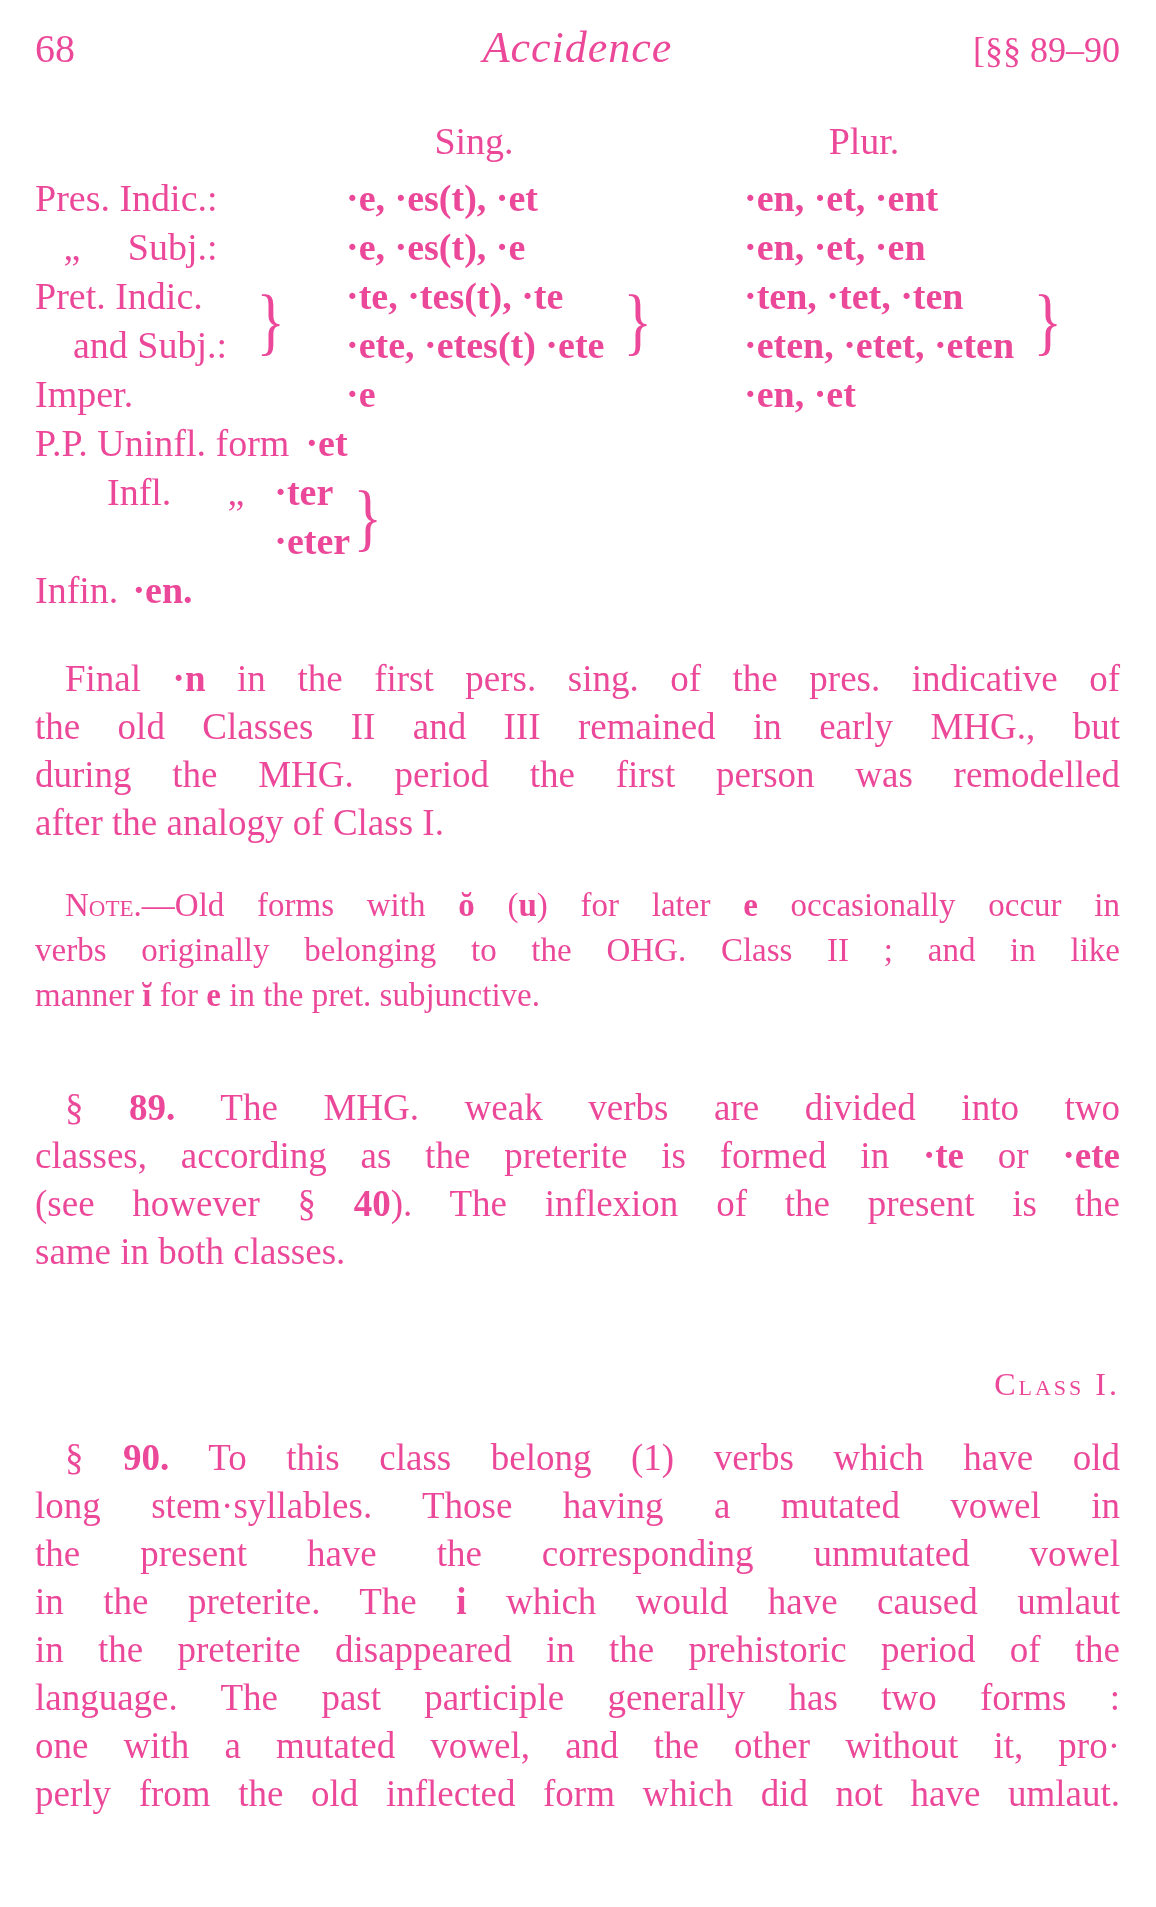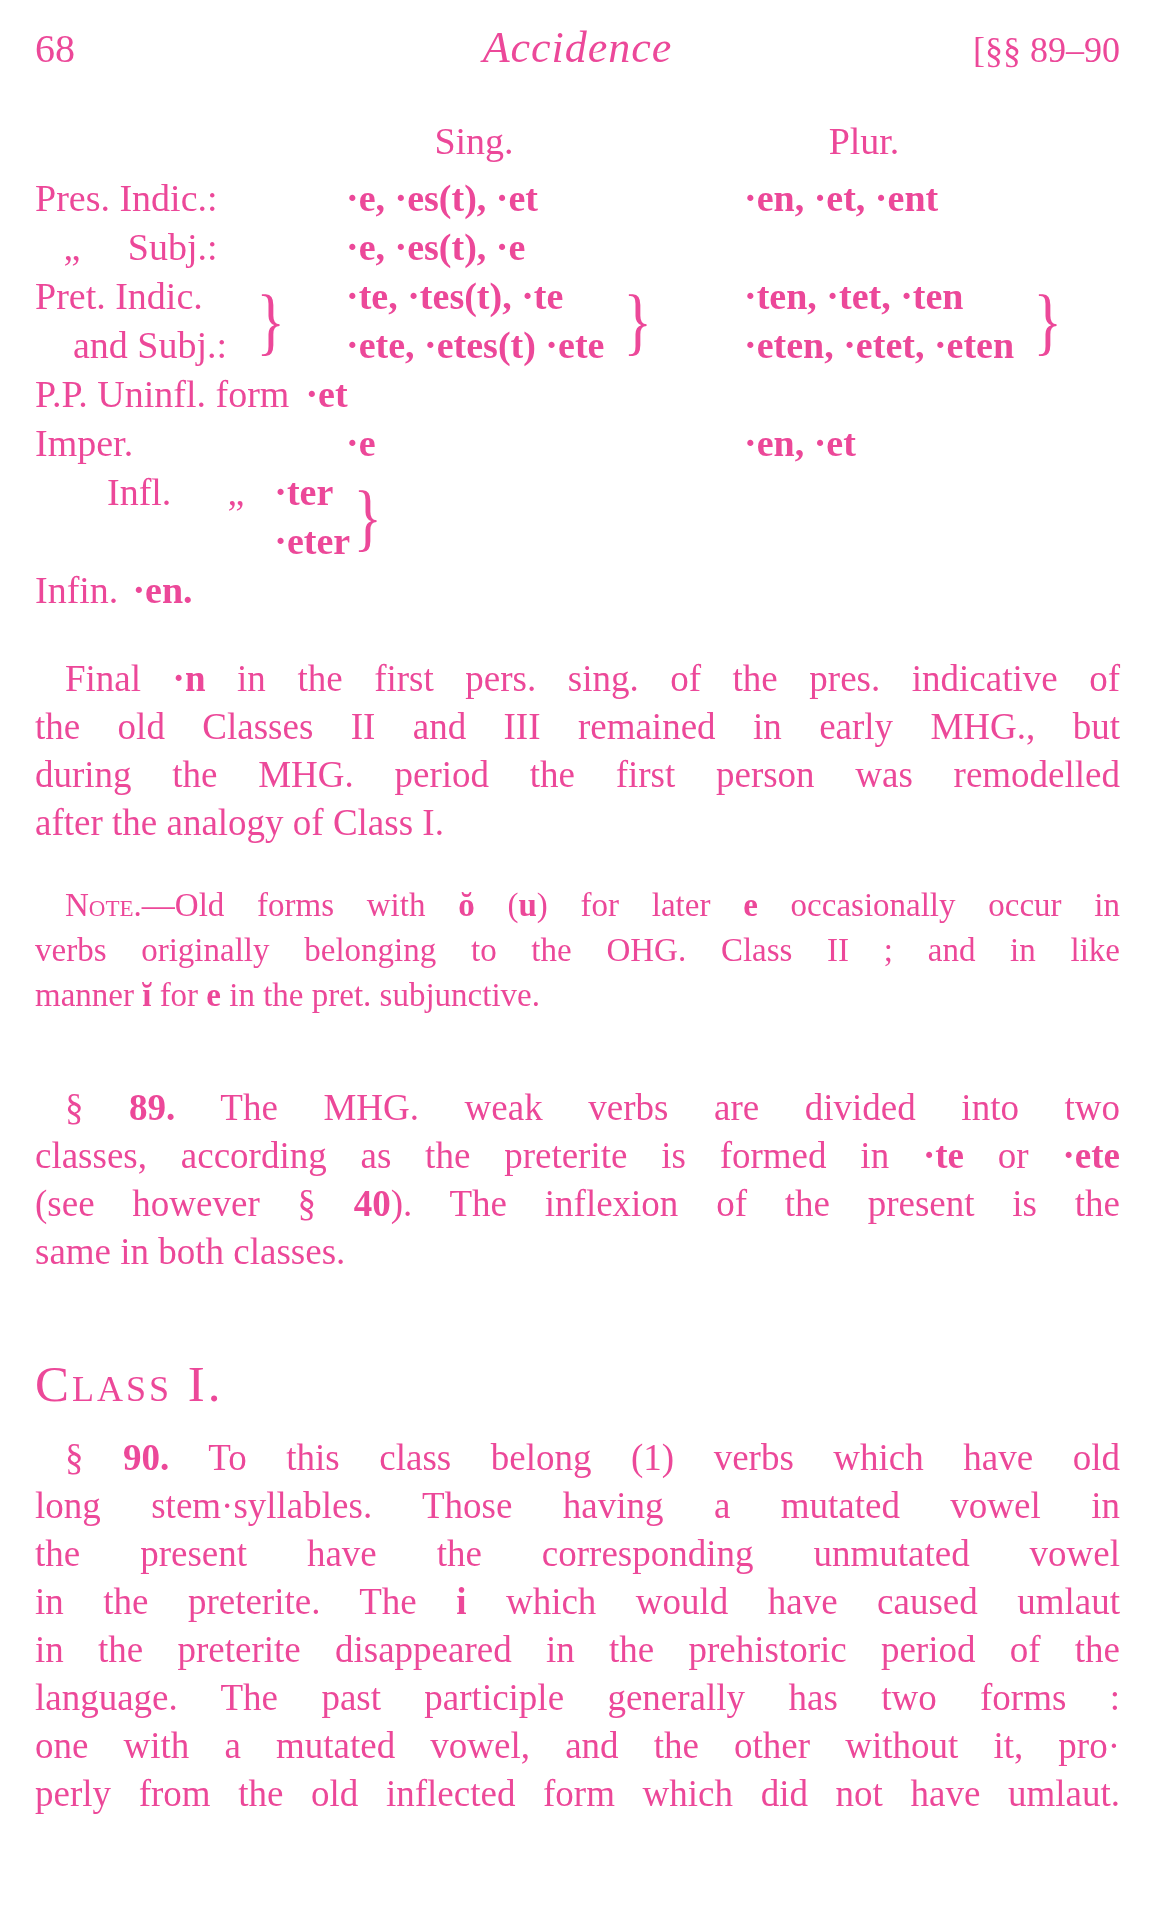--- a/index.html
+++ b/index.html
@@ -49,22 +49,22 @@
   
   .para{font-size:37px;}
   .para .ln{line-height:48px;}
   .just{text-align:justify;text-align-last:justify;}
   .ind{padding-left:30px;}
   .p-final{margin-top:40px;}
   .p-note{margin-top:36px;font-size:33px;}
   .p-note .ln{line-height:45px;}
   .p-s89{margin-top:66px;}
   .classhead{
-    margin-top:84px;text-align:left;font-variant:small-caps;
-    font-size:51px;letter-spacing:3px;line-height:48px;
+    margin-top:84px;text-align:right;font-variant:small-caps;
+    font-size:32px;letter-spacing:3px;line-height:48px;
   }
   .p-s90{margin-top:26px;}
   .sc{font-variant:small-caps;}
   b{font-weight:bold;}
 </style>
 </head>
 <body>
 
 <div class="page">
 
@@ -82,20 +82,21 @@
 
     <div class="trow">
       <span class="lbl">Pres. Indic.:</span>
       <span class="sing">·e, ·es(t), ·et</span>
       <span class="plur">·en, ·et, ·ent</span>
     </div>
 
     <div class="trow">
       <span class="lbl">   „     Subj.:</span>
       <span class="sing">·e, ·es(t), ·e</span>
+      <span class="plur">·en, ·et, ·en</span>
     </div>
 
     <div class="trow">
       <div class="gcell lblg">
         <div class="glines">
           <div>Pret. Indic.</div>
           <div>    and Subj.:</div>
         </div>
         <span class="brace">}</span>
       </div>
@@ -109,28 +110,28 @@
       <div class="gcell plurg">
         <div class="glines">
           <div>·ten, ·tet, ·ten</div>
           <div>·eten, ·etet, ·eten</div>
         </div>
         <span class="brace">}</span>
       </div>
     </div>
 
     <div class="trow">
-      <span class="pp-lbl">P.P. Uninfl. form</span>
-      <span class="pp-val">·et</span>
+      <span class="lbl">Imper.</span>
+      <span class="sing">·e</span>
+      <span class="plur">·en, ·et</span>
     </div>
 
     <div class="trow">
-      <span class="lbl">Imper.</span>
-      <span class="sing">·e</span>
-      <span class="plur">·en, ·et</span>
+      <span class="pp-lbl">P.P. Uninfl. form</span>
+      <span class="pp-val">·et</span>
     </div>
 
     <div class="trow inflgrp">
       <span class="infl-lbl">Infl.</span>
       <span class="infl-ditto">„</span>
       <div class="terlines">
         <div>·ter</div>
         <div>·eter</div>
       </div>
       <span class="brace">}</span>

